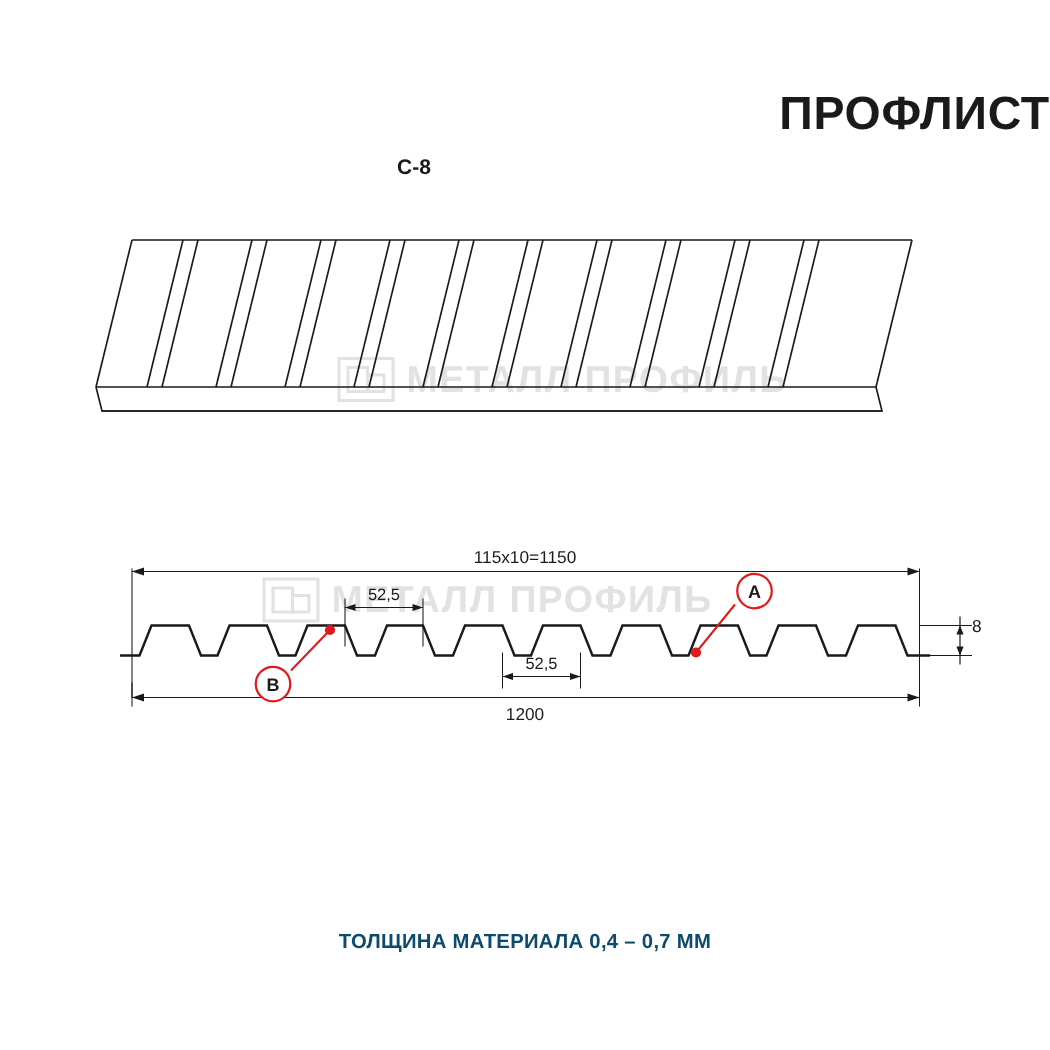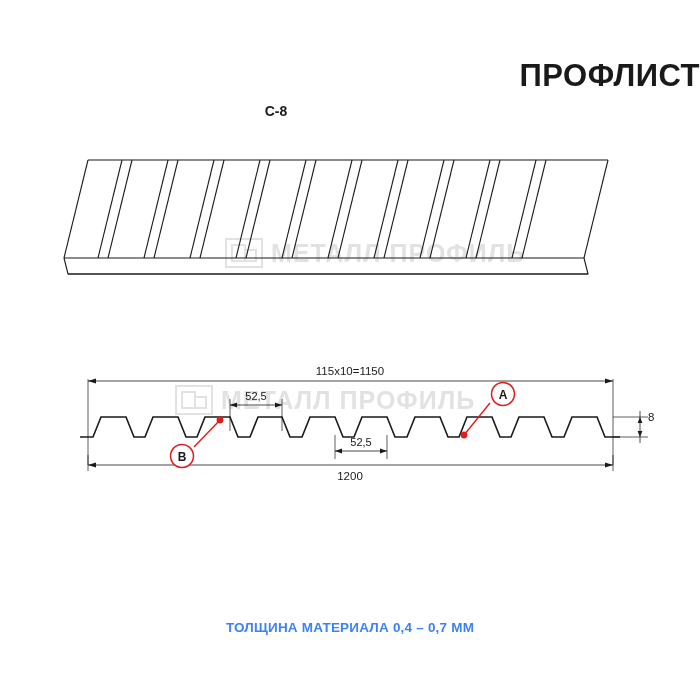--- a/index.html
+++ b/index.html
@@ -42,21 +42,21 @@
   }
   .footer-note {
     position: absolute;
     top: 620px;
     left: 0;
     width: 700px;
     text-align: center;
     font-size: 13.5px;
     font-weight: bold;
     letter-spacing: 0.2px;
-    color: #3b82f6;
+    color: #0c4a6e;
   }
   .iso-wrap {
     position: absolute;
     top: 140px;
     left: 60px;
     width: 580px;
     height: 160px;
   }
   .section-wrap {
     position: absolute;

